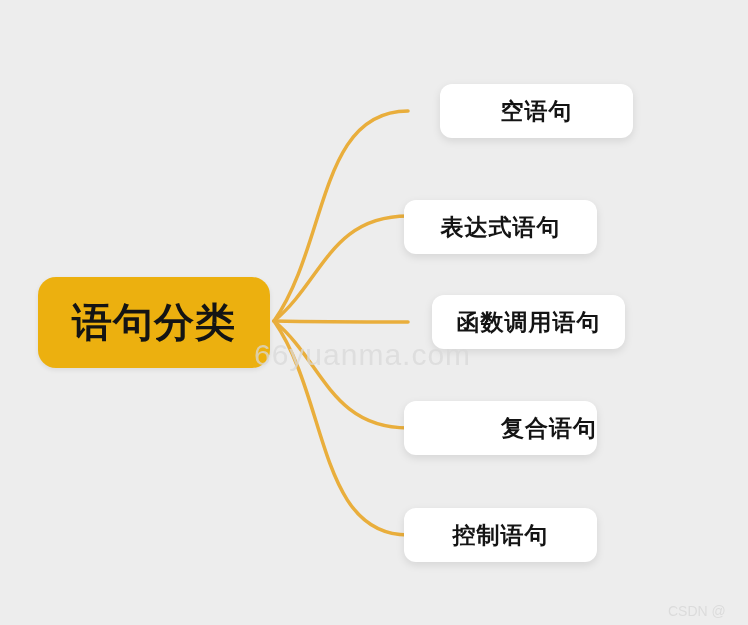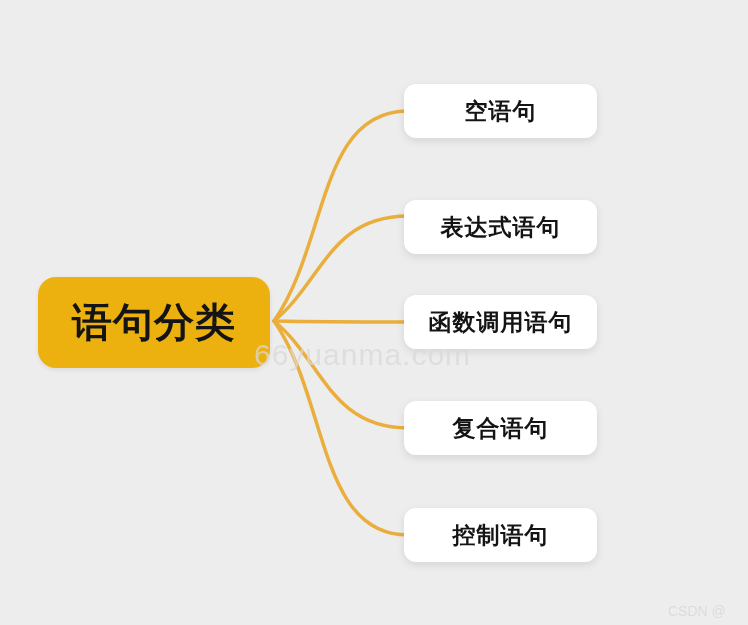--- a/index.html
+++ b/index.html
@@ -40,24 +40,24 @@
     border-radius:12px;
     display:flex;align-items:center;justify-content:center;
     box-shadow:0 3px 8px rgba(0,0,0,0.10);
     z-index:2;
   }
   .child-node .label{
     font-size:23px;font-weight:bold;
     color:var(--text,#141414);
     letter-spacing:1px;
   }
-  .node-1{top:84px;}
+  .node-1{top:84px;margin-left:36px;}
   .node-2{top:189px;margin-top:11px;}
-  .node-3{top:295px;}
-  .node-4{top:401px;}
+  .node-3{top:295px;margin-left:28px;}
+  .node-4{top:401px;justify-content:flex-end;}
   .node-5{top:508px;align-items:center;}
   .watermark-center{
     position:absolute;
     left:254px;top:294px;
     font-size:30px;
     color:var(--watermark,#d9d9d9);
     opacity:0.75;
     letter-spacing:1px;
     white-space:nowrap;
     z-index:3;

